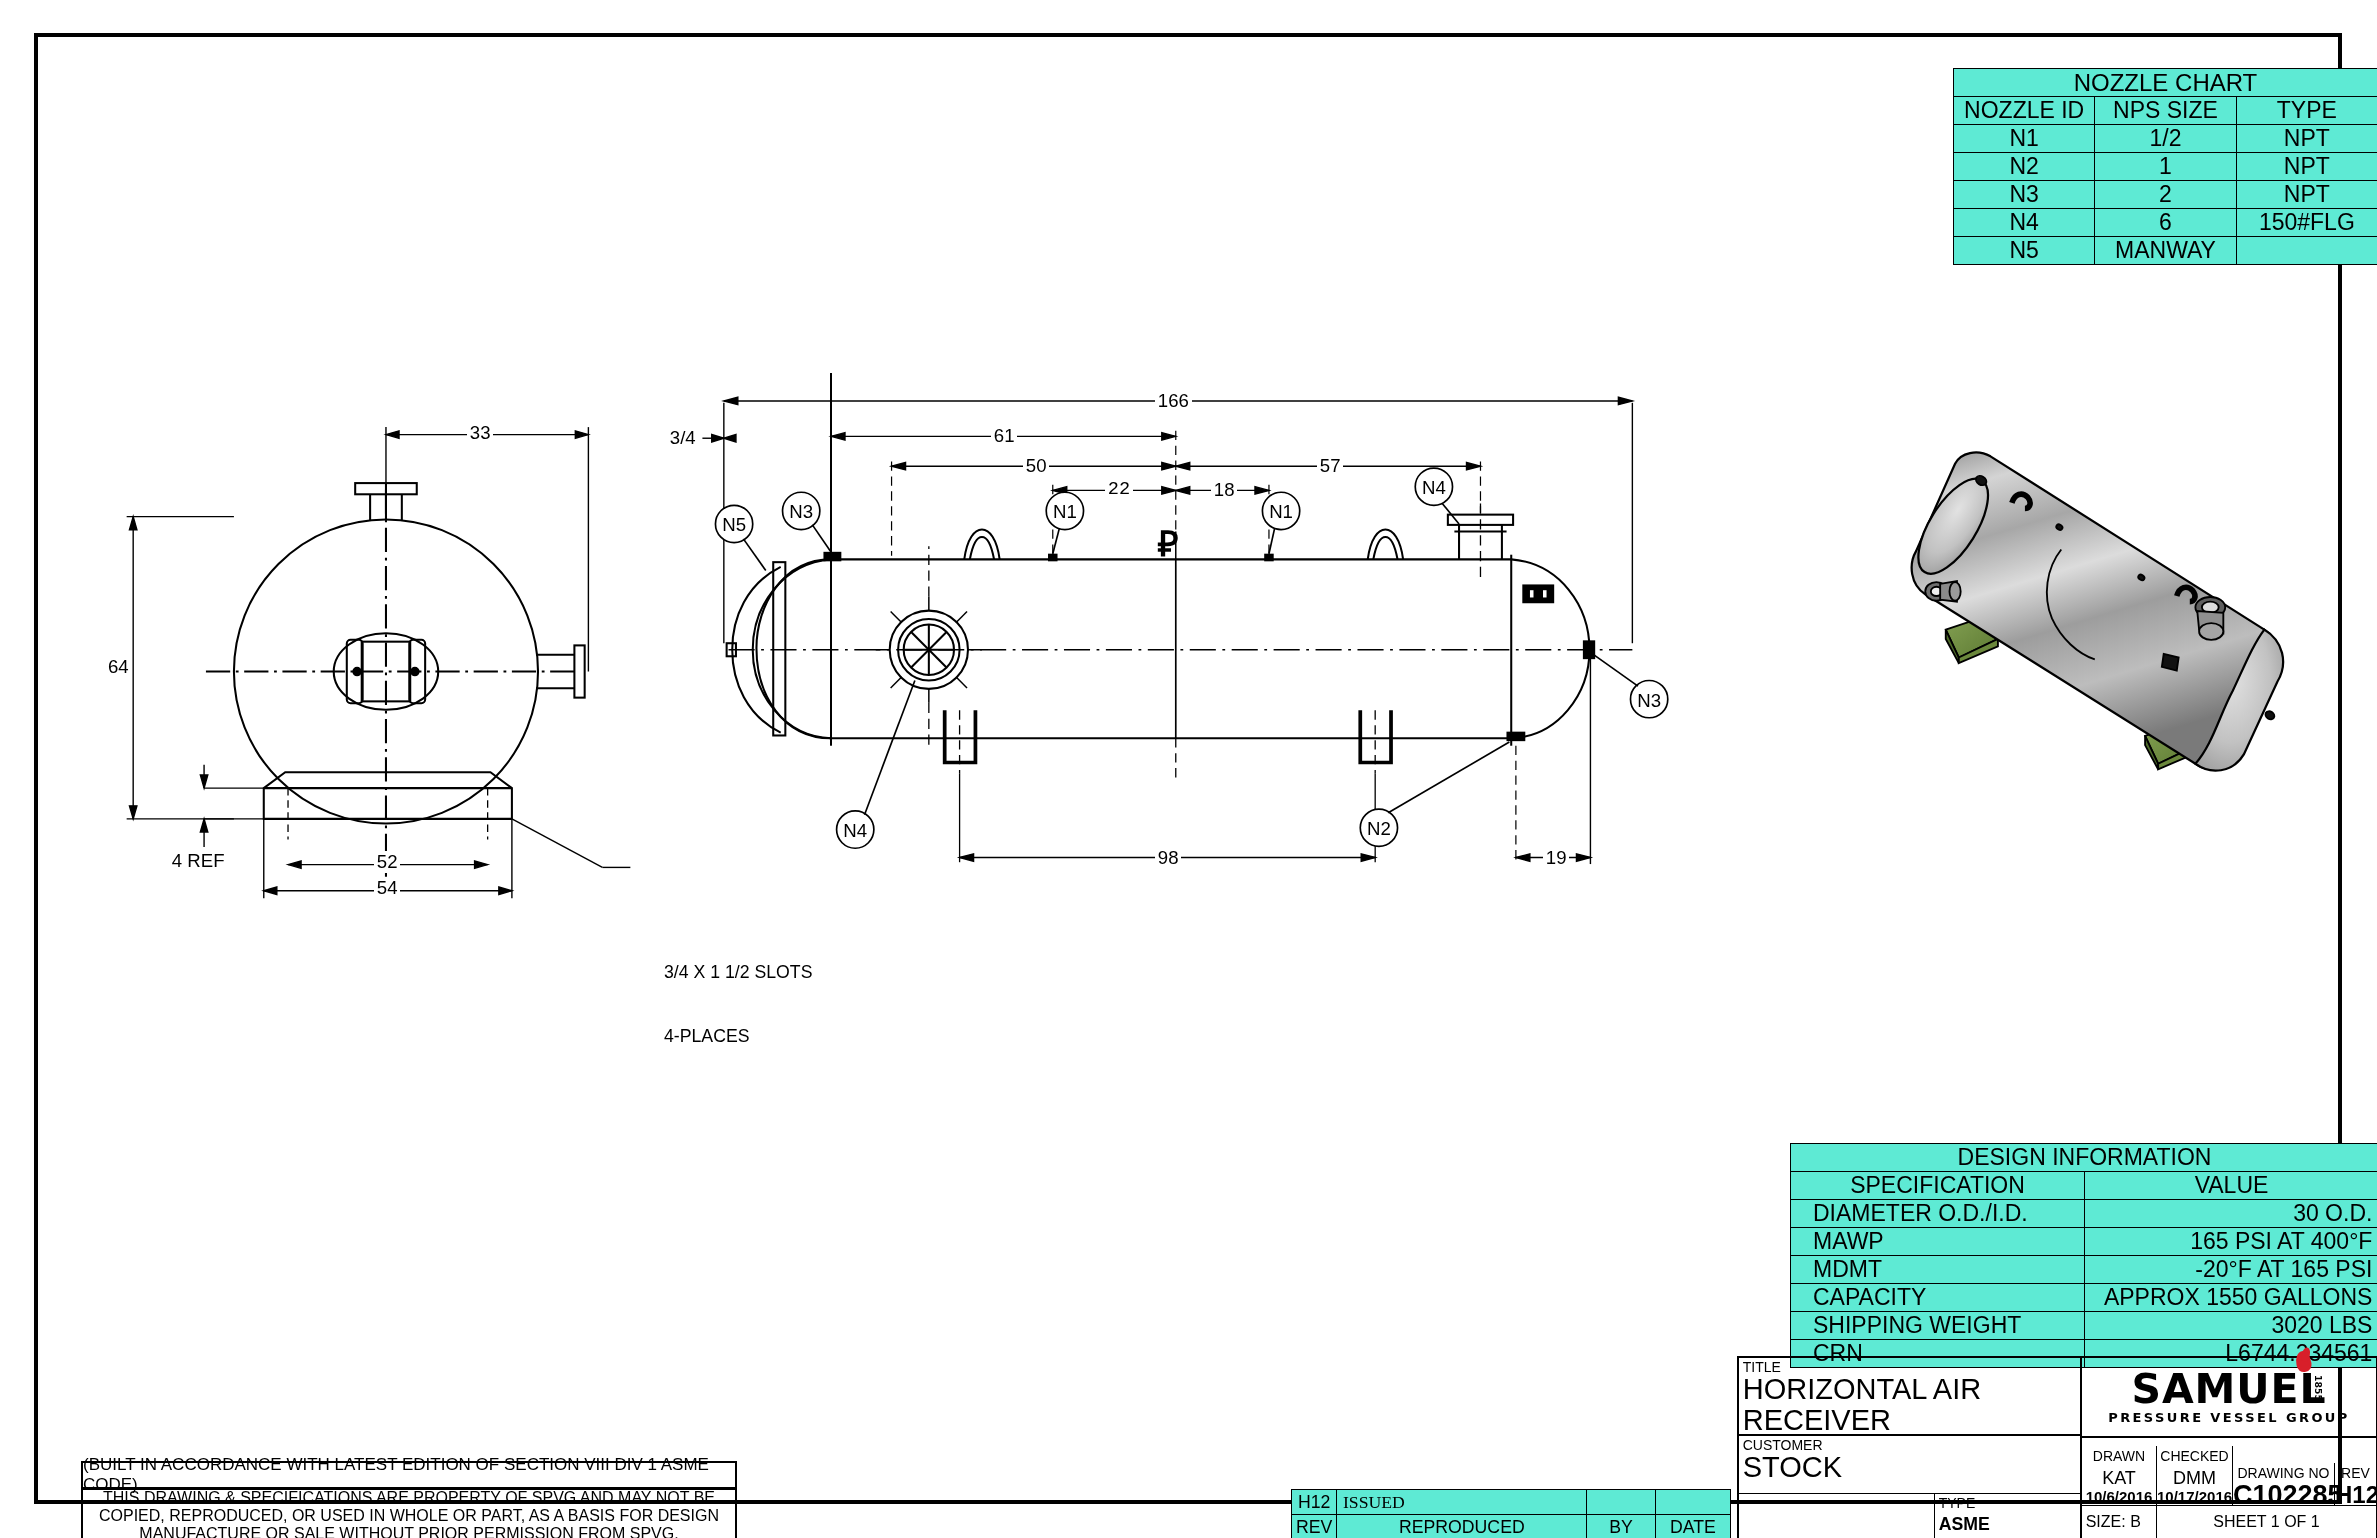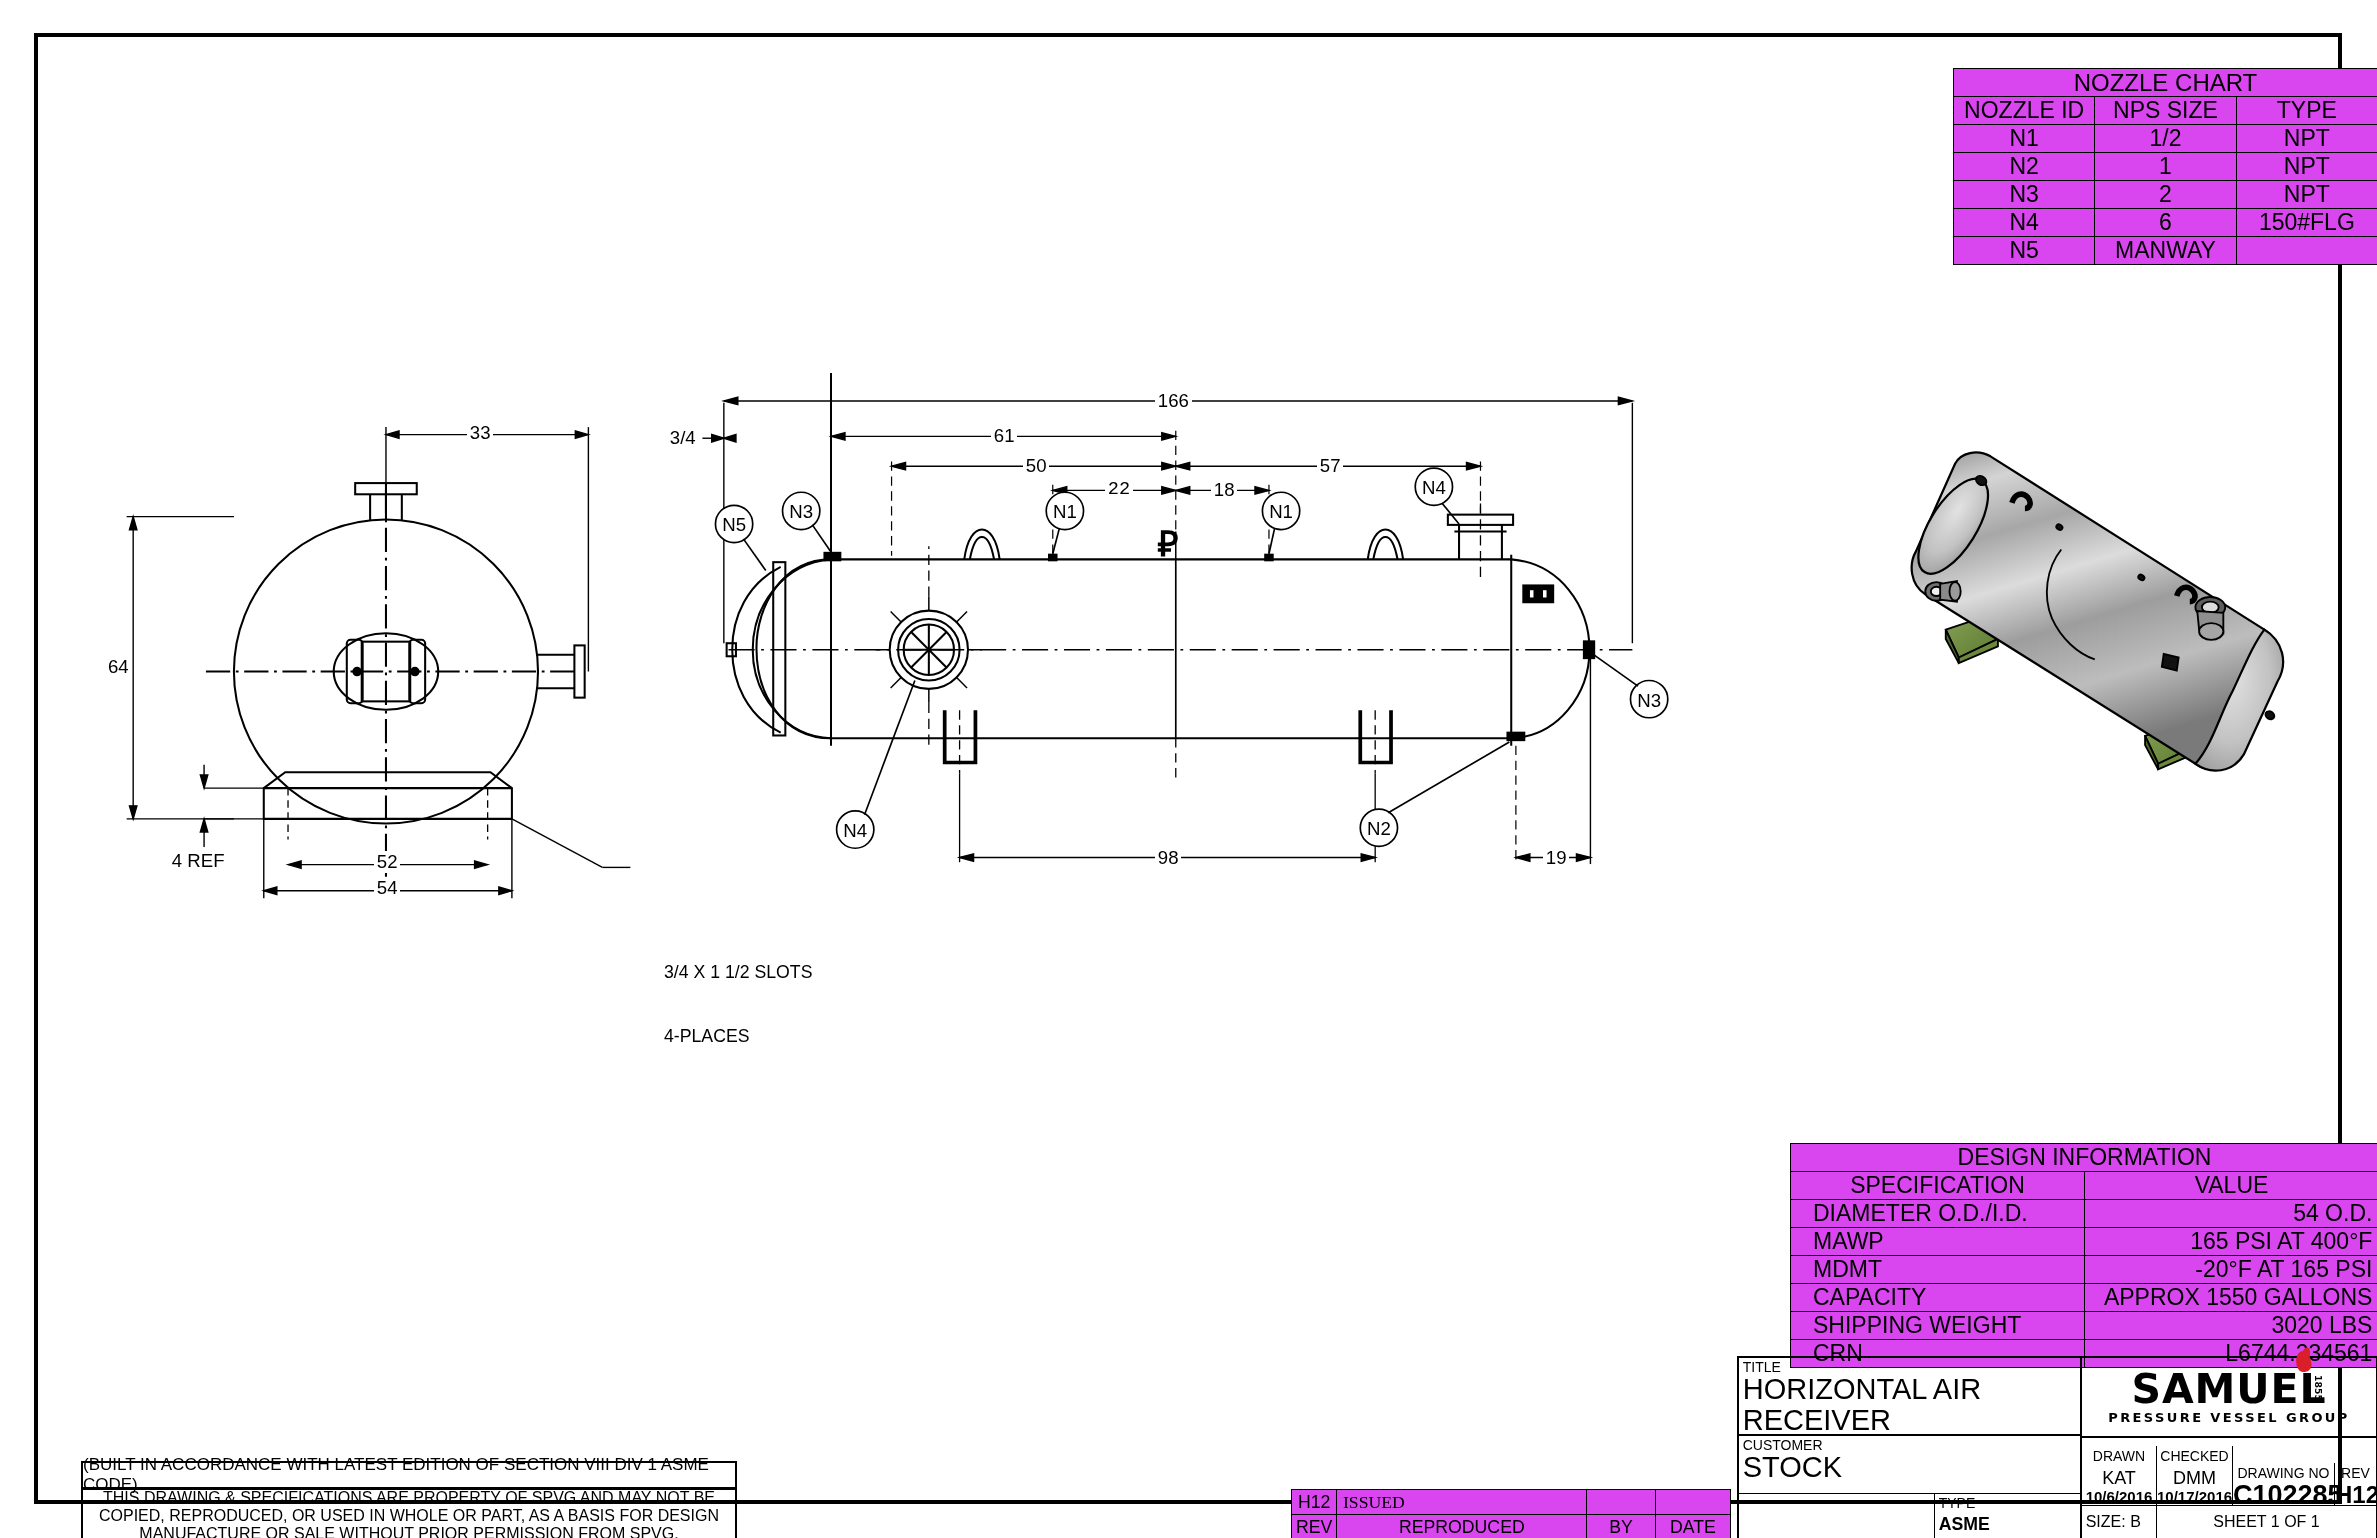--- a/index.html
+++ b/index.html
@@ -3,21 +3,21 @@
 <meta charset="utf-8">
 <style>
   html,body{margin:0;padding:0;background:#fff;}
   body{width:2377px;height:1538px;position:relative;
        font-family:"Liberation Sans",sans-serif;color:#000;overflow:hidden;}
   .sheet{position:absolute;left:34px;top:33px;width:2308px;height:1471px;
          border:4.7px solid #000;box-sizing:border-box;background:#fff;}
   .abs{position:absolute;}
 
   
-  table.eng{border-collapse:collapse;table-layout:fixed;background:#d946ef;}
+  table.eng{border-collapse:collapse;table-layout:fixed;background:#5eead4;}
   table.eng td{border:1.9px solid #000;text-align:center;white-space:nowrap;
                font-family:"Liberation Sans",sans-serif;padding:0 3.7px;}
 
   
   #nozzle-chart{left:1915px;top:31px;width:425px;}
   #nozzle-chart table{width:100%;}
   #nozzle-chart td{height:27px;font-size:23px;line-height:27px;}
   #nozzle-chart .ttl{font-size:24px;}
 
   
@@ -488,21 +488,21 @@
       <tbody>
           <tr>
             <td colspan="2">DESIGN INFORMATION</td>
           </tr>
       <tr>
         <td style="width:55%">SPECIFICATION</td>
         <td style="width:45%">VALUE</td>
       </tr>
       <tr>
         <td class="spec">DIAMETER O.D./I.D.</td>
-        <td class="val">54 O.D.</td>
+        <td class="val">30 O.D.</td>
       </tr>
       <tr>
         <td class="spec">MAWP</td>
         <td class="val">165 PSI AT 400°F</td>
       </tr>
       <tr>
         <td class="spec">MDMT</td>
         <td class="val">-20°F AT 165 PSI</td>
       </tr>
       <tr>

